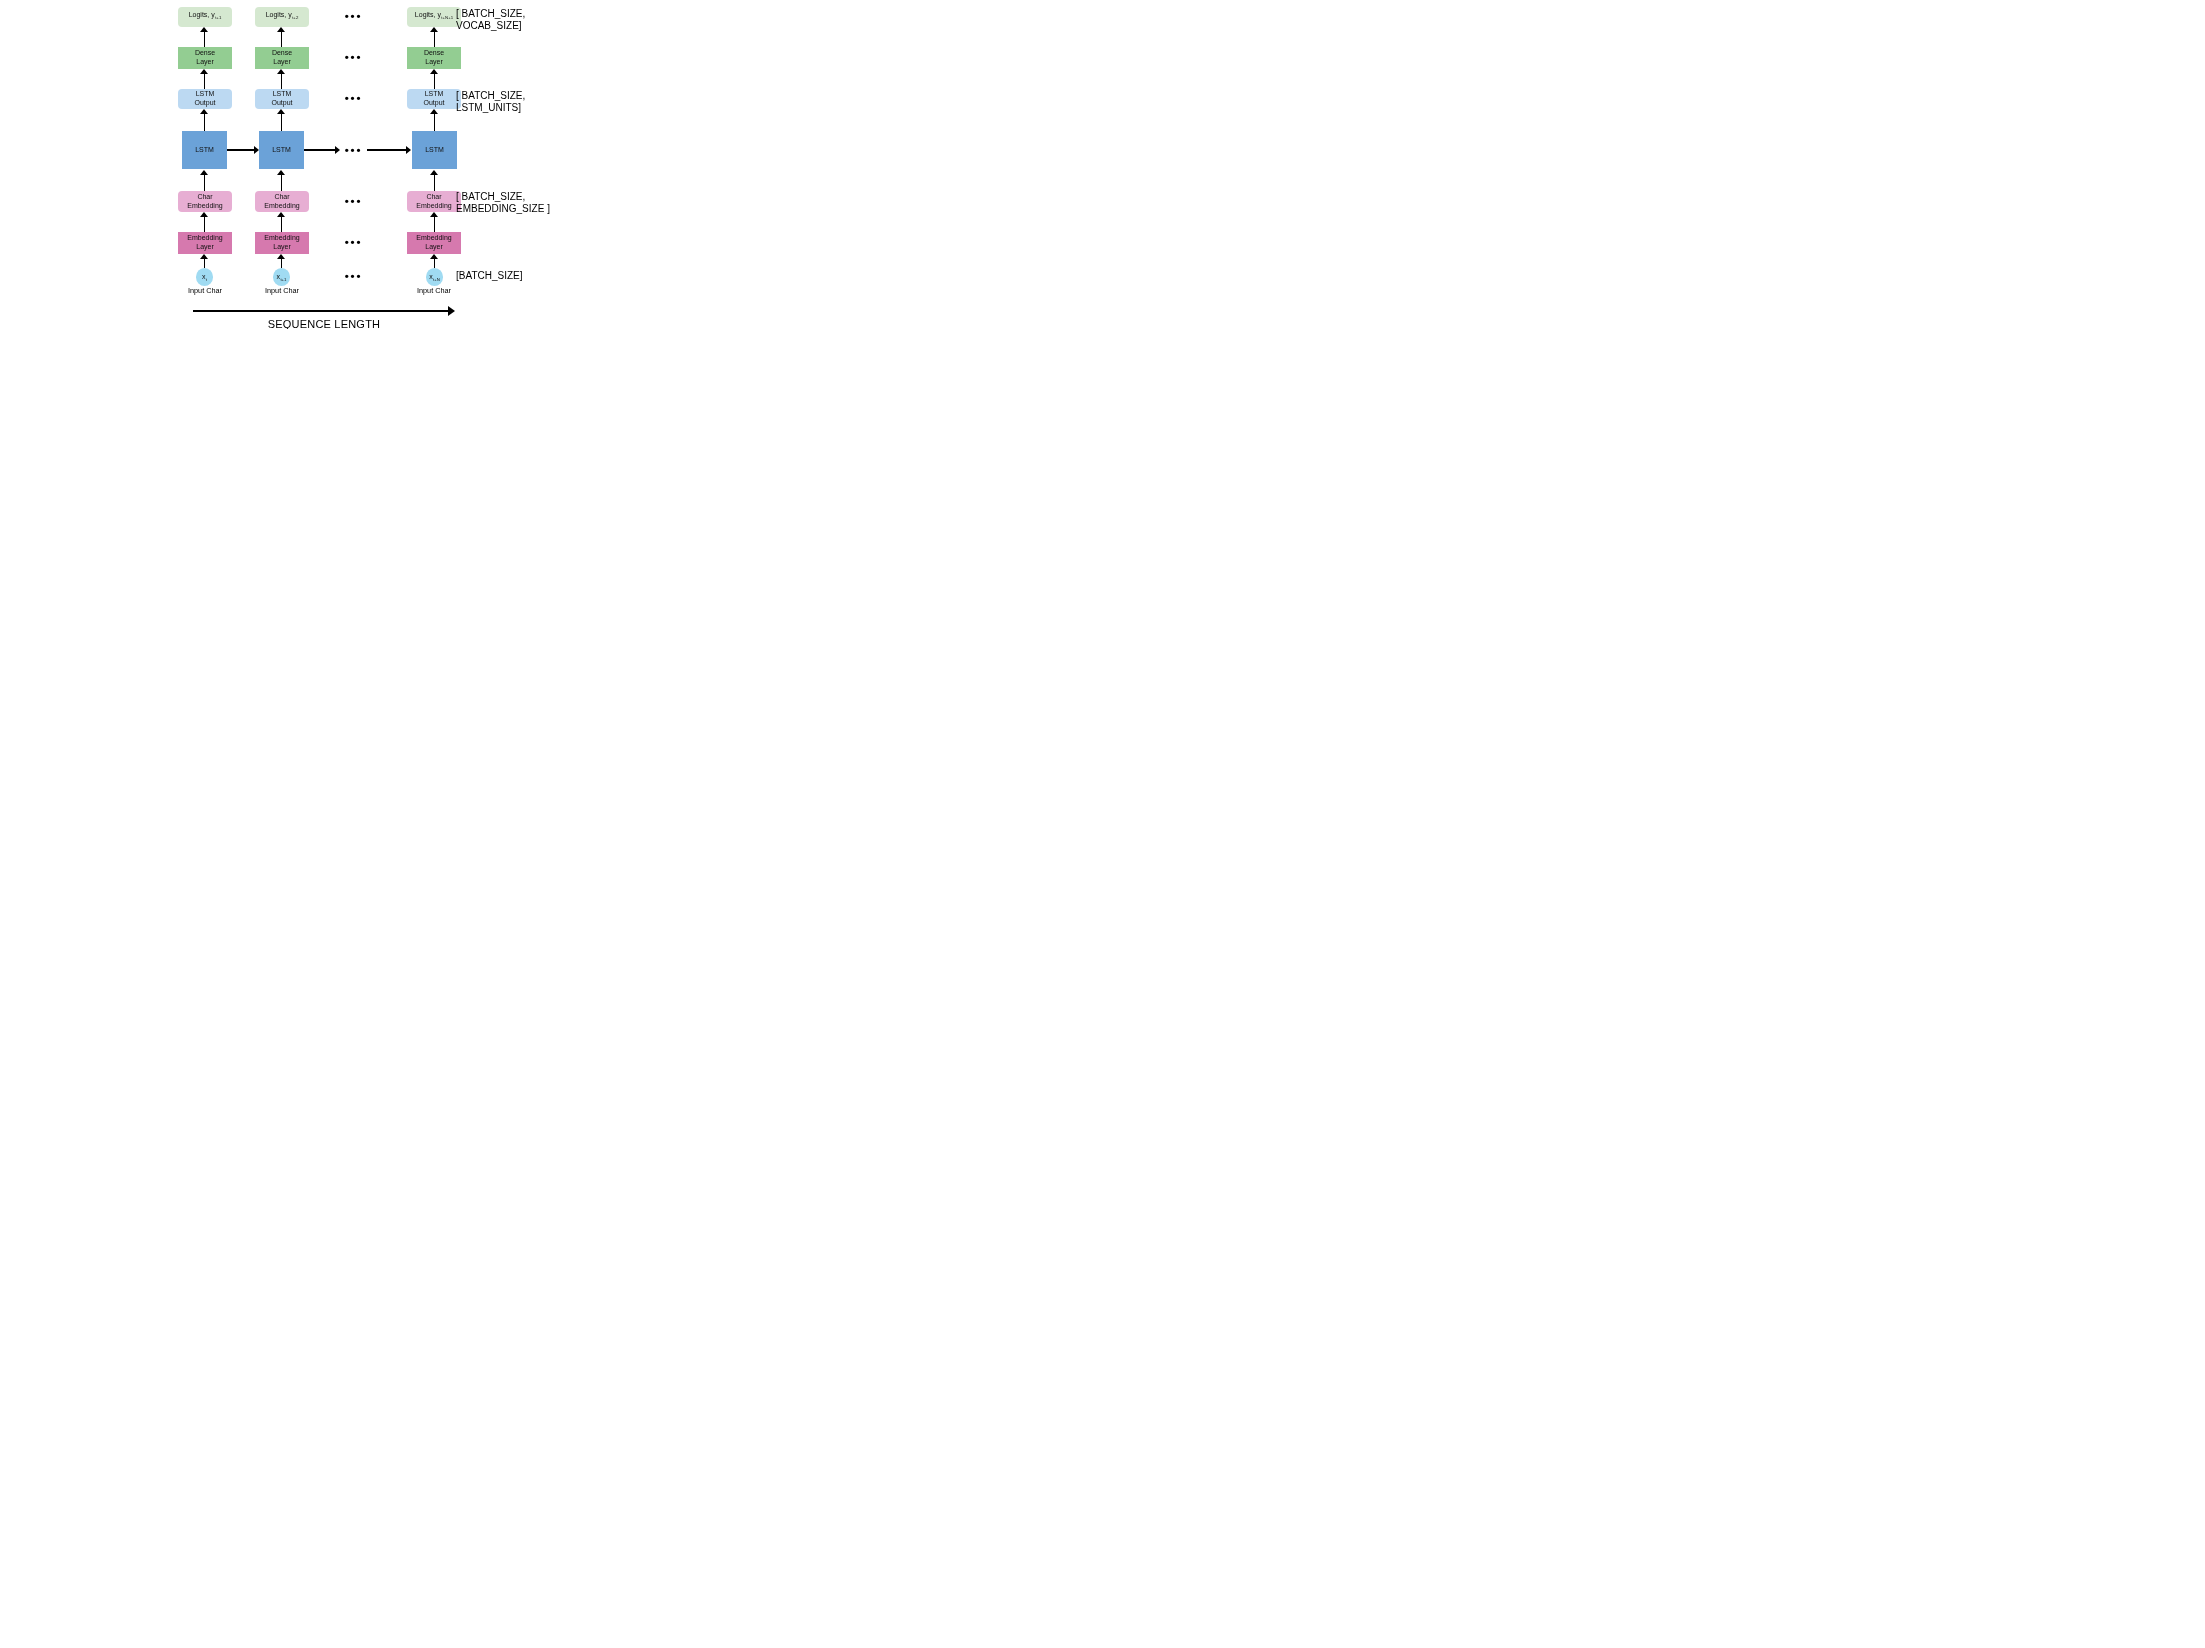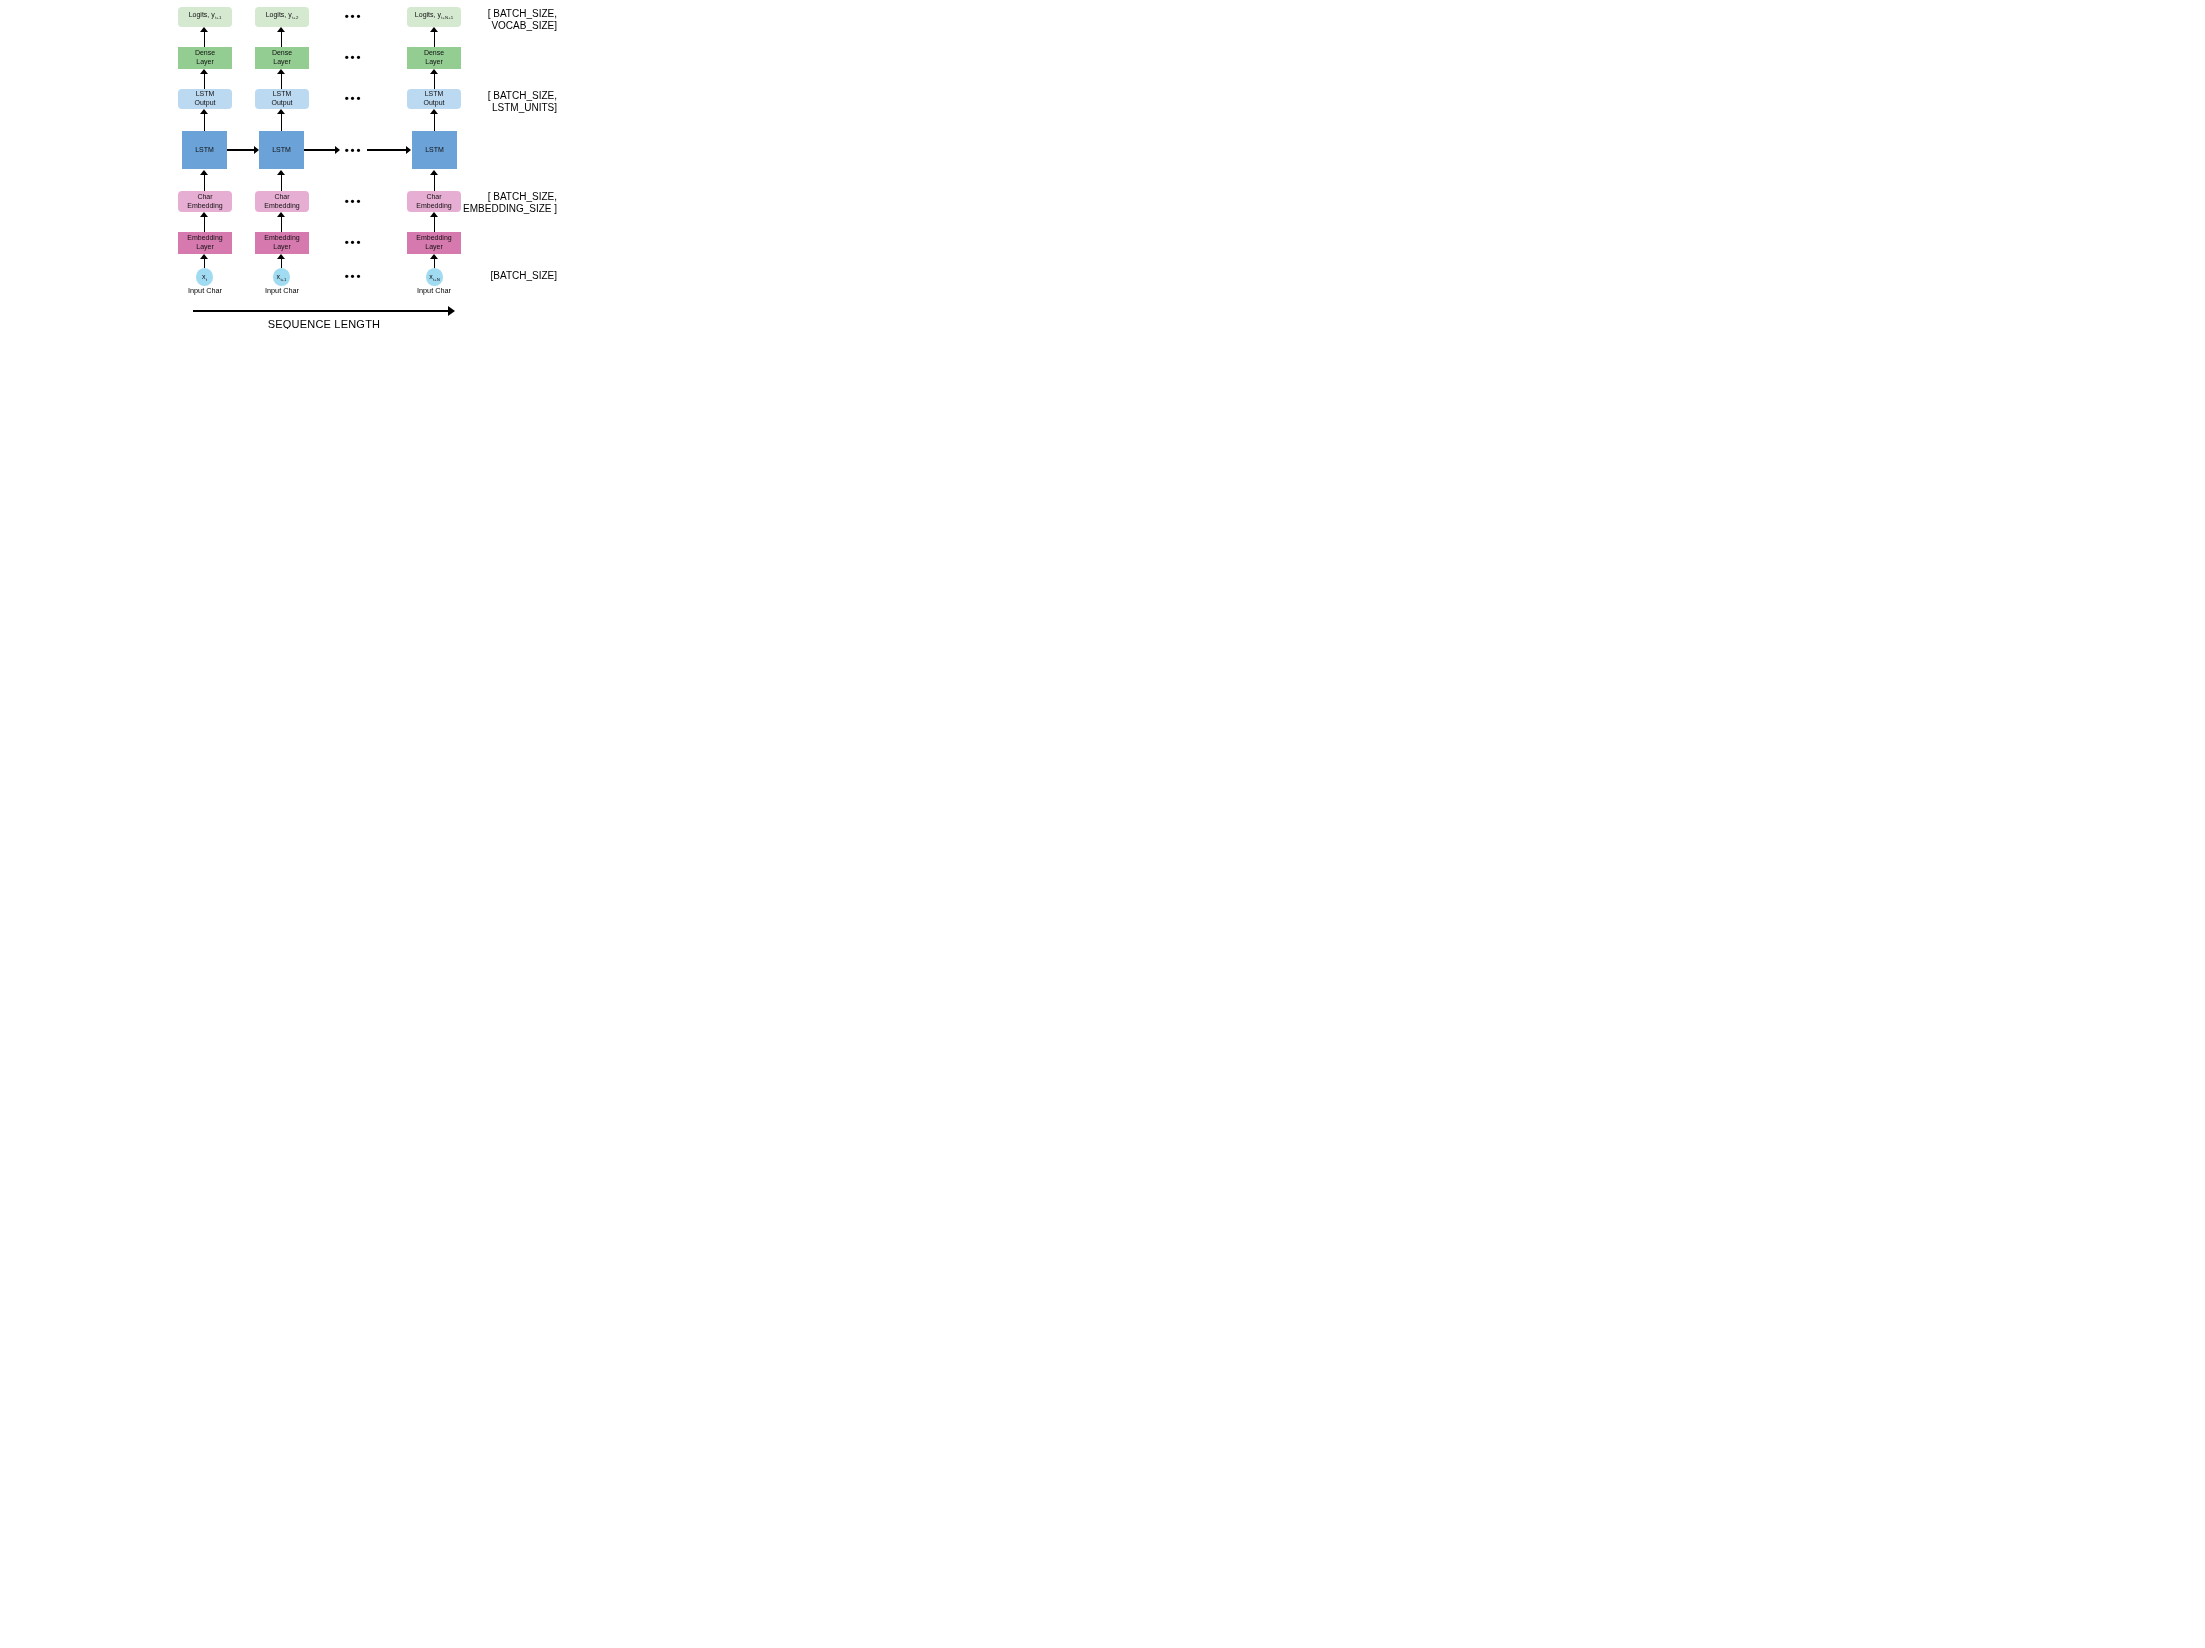--- a/index.html
+++ b/index.html
@@ -22,21 +22,21 @@
   .arrow-up{position:absolute;width:8.8px;}
   .arrow-up .stem{position:absolute;left:50%;margin-left:-0.9px;width:1.8px;top:4px;bottom:0;background:var(--c-arrow,#000);}
   .arrow-up .head{position:absolute;left:50%;margin-left:-4px;top:0;width:0;height:0;
     border-left:4px solid transparent;border-right:4px solid transparent;border-bottom:5.7px solid var(--c-arrow,#000);}
   .arrow-right{position:absolute;height:10.6px;}
   .arrow-right .stem{position:absolute;top:50%;margin-top:-0.9px;height:1.8px;left:0;right:4.9px;background:var(--c-arrow,#000);}
   .arrow-right .head{position:absolute;right:0;top:50%;margin-top:-4.4px;width:0;height:0;
     border-top:4.4px solid transparent;border-bottom:4.4px solid transparent;border-left:5.7px solid var(--c-arrow,#000);}
   .arrow-right.big .stem{height:2.2px;margin-top:-1.1px;right:6.6px;}
   .arrow-right.big .head{margin-top:-5.3px;border-top:5.3px solid transparent;border-bottom:5.3px solid transparent;border-left:7px solid var(--c-arrow,#000);}
-  .ann{position:absolute;left:456px;width:101px;text-align:right;font-size:10px;line-height:11.5px;color:#000;}
+  .ann{position:absolute;left:456px;width:101px;text-align:left;font-size:10px;line-height:11.5px;color:#000;}
   .axis-label{position:absolute;text-align:center;font-size:11px;letter-spacing:0.2px;color:#000;}
   .bg-logits{background:var(--c-logits,#d5e8d0);}
   .bg-dense{background:var(--c-dense,#93cd92);}
   .bg-lstmout{background:var(--c-lstm_output,#bcd9f2);}
   .bg-lstm{background:var(--c-lstm,#6ba2d8);}
   .bg-charemb{background:var(--c-char_embedding,#e7aed3);}
   .bg-emb{background:var(--c-embedding_layer,#d679ae);}
   .bg-input{background:var(--c-input_node,#a0dbf2);}
 </style>
 </head>

